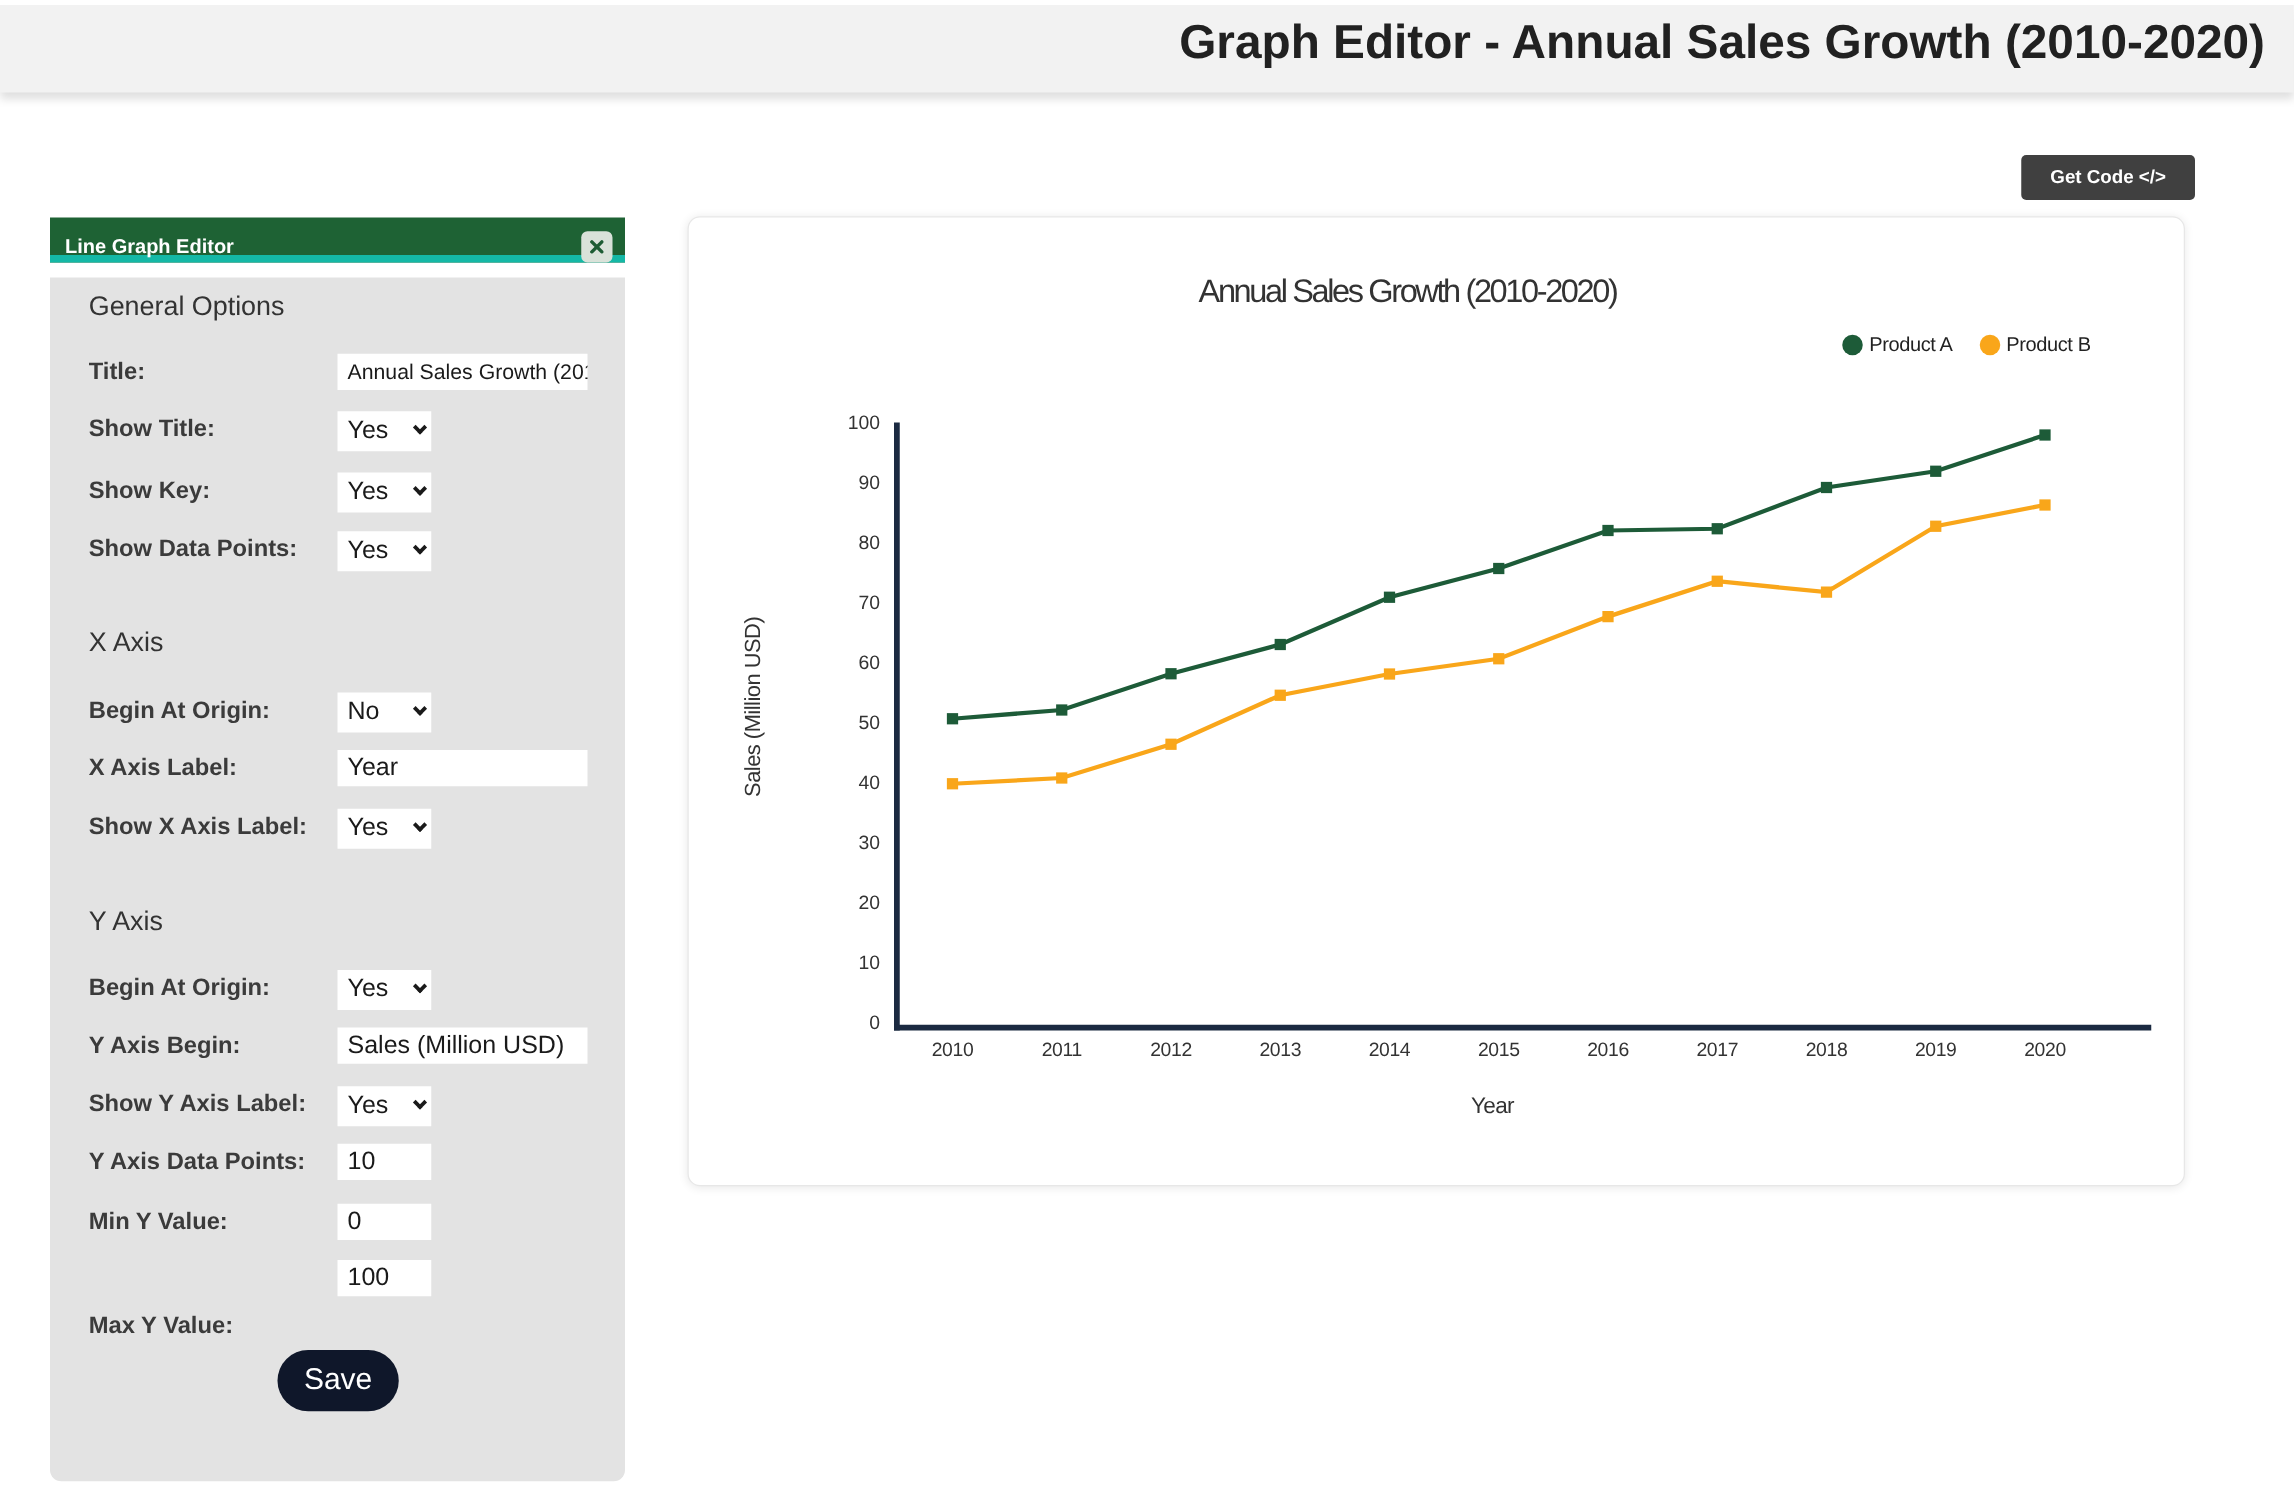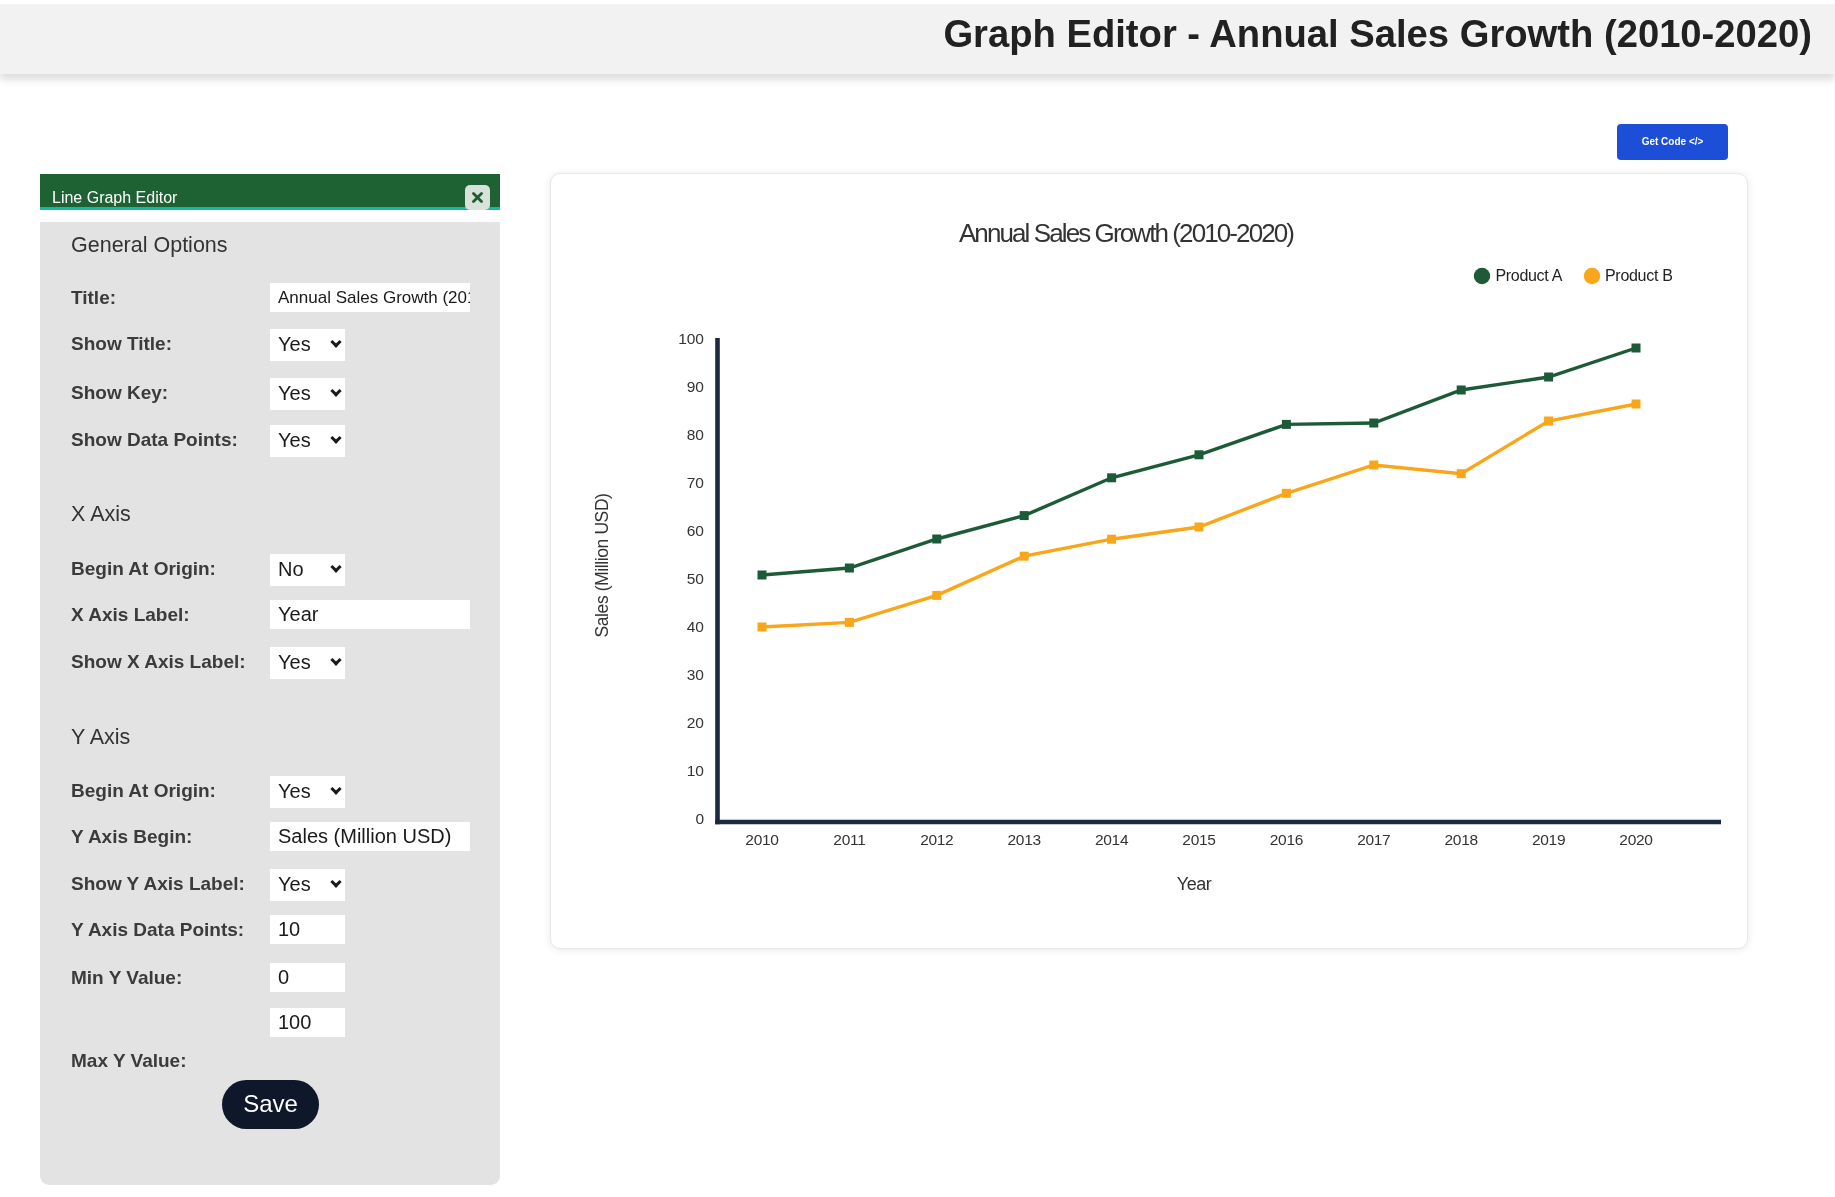--- a/index.html
+++ b/index.html
@@ -5,21 +5,21 @@
 * { margin:0; padding:0; box-sizing:border-box; }
 html,body { width:1835px; height:1197px; overflow:hidden; background:#fff;
   font-family:"Liberation Sans", sans-serif; }
 .topbar { position:absolute; top:4px; left:0; width:1835px; height:70px;
   background:#f2f2f2; box-shadow:0 6px 7px rgba(0,0,0,.13); }
 .topbar h1 { text-align:right; padding-right:23px; line-height:59px;
   font-size:38.2px; font-weight:bold; color:#212121; }
 
 .panel { position:absolute; left:40px; top:174px; width:460px; height:1011px; }
 .phead { position:absolute; left:0; top:0; width:460px; height:36px;
-  background:#1e6234; border-bottom:3px solid #14b8a6; }
+  background:#1e6234; border-bottom:6px solid #14b8a6;font-weight:bold; }
 .phead .t { position:absolute; left:12px; top:0; line-height:48px;
   color:#fff; font-size:16px; }
 .close { position:absolute; left:425px; top:11px; width:25px; height:25px;
   background:#d9e2d9; border-radius:5px; }
 .close svg { position:absolute; left:7px; top:7px; }
 .pbody { position:absolute; left:0; top:48px; width:460px; height:963px;
   background:#e3e3e3; border-radius:0 0 9px 9px; }
 .panel h2 { position:absolute; left:31px; font-size:21.5px; font-weight:400;
   color:#333; width:300px; }
 .lab { position:absolute; left:31px; font-size:19px; color:#3b3b3b;
@@ -33,22 +33,22 @@
 .chev { position:absolute; width:8px; height:8px; border-right:3px solid #1a1a1a;
   border-bottom:3px solid #1a1a1a; transform:rotate(45deg); }
 .save { position:absolute; left:182px; top:906px; width:97px; height:49px;
   background:#0f172a; border-radius:25px; color:#fff; font-size:24px;
   text-align:center; line-height:48px; }
 
 .card { position:absolute; left:550px; top:173px; width:1198px; height:776px;
   background:#fff; border:1px solid #e7e7e7; border-radius:10px;
   box-shadow:0 1px 8px rgba(0,0,0,.09); }
 
-.getcode { position:absolute; left:1617px; top:124px; width:111px; height:36px;
-  background:#1d4ed8; border-radius:4px; color:#fff; font-size:10px;
+.getcode { position:absolute; left:1617px; top:124px; width:139px; height:36px;
+  background:#404040; border-radius:4px; color:#fff; font-size:15px;
   font-weight:bold; text-align:center; line-height:36px; }
 </style>
 </head>
 <body>
 <div class="topbar">
     <h1>Graph Editor - Annual Sales Growth (2010-2020)</h1>
   </div>
 
 <div class="getcode">Get Code &lt;/&gt;</div>
 

